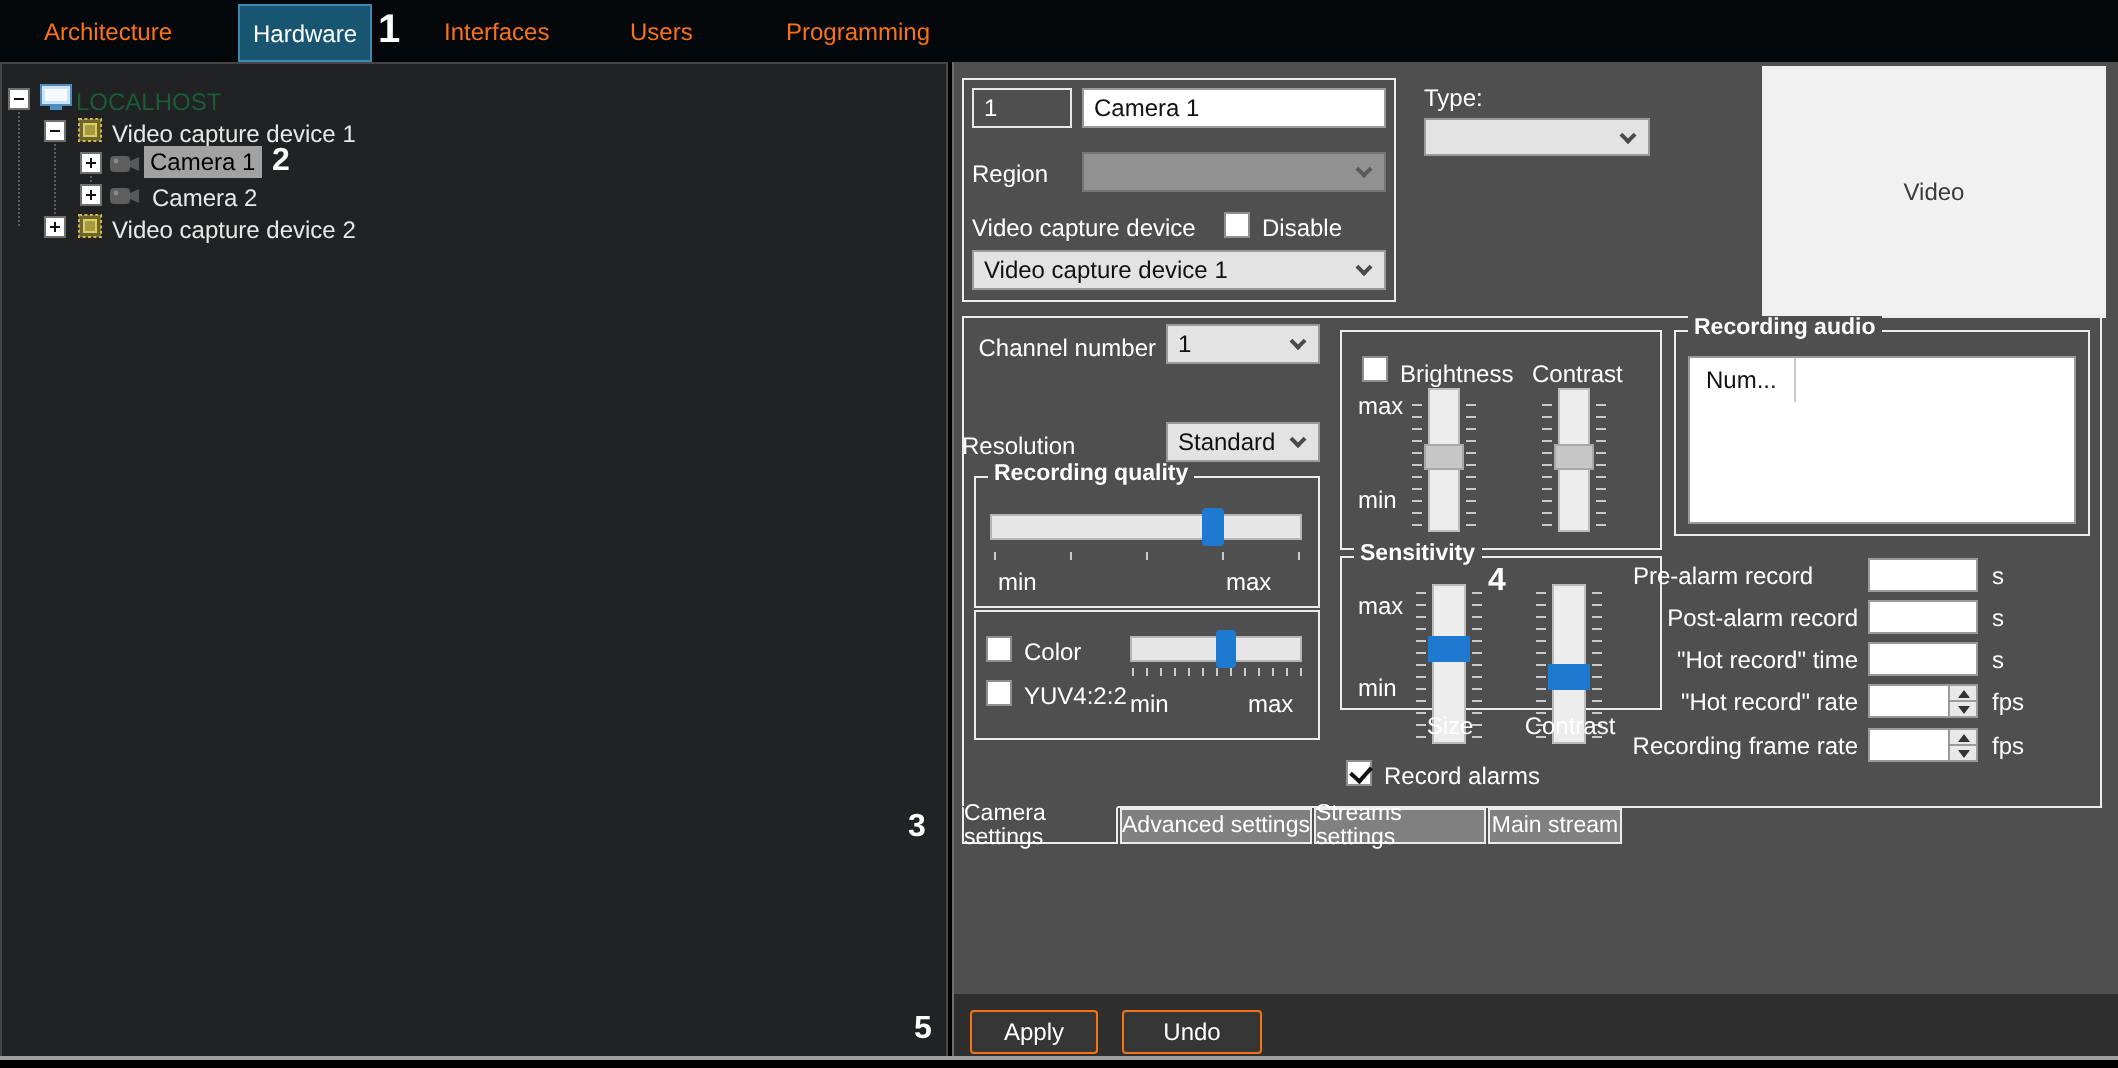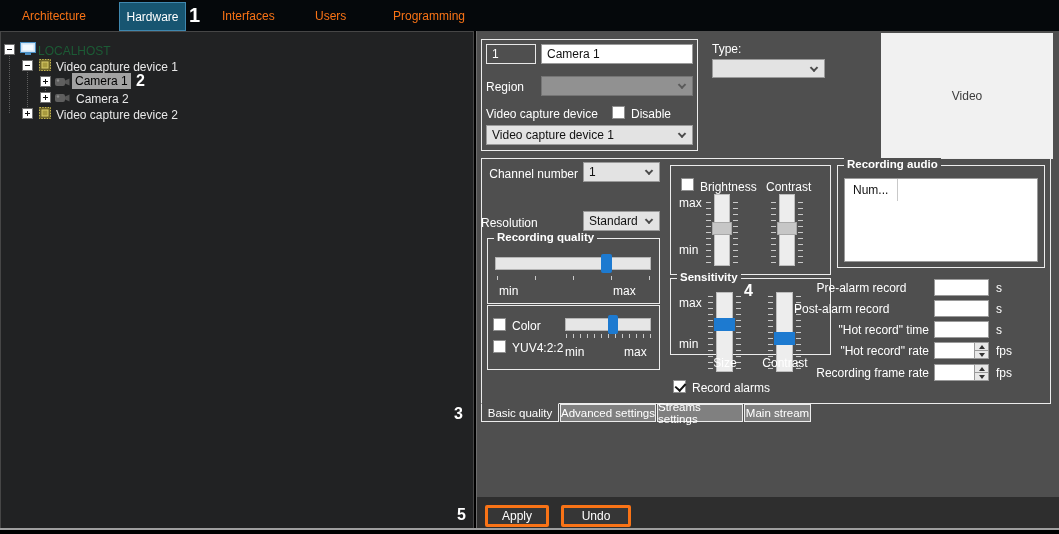--- a/index.html
+++ b/index.html
@@ -80,21 +80,21 @@
   
   .tab { position:absolute; top:404px; height:18px; font-size:11.5px; color:#fff; border:1px solid #ececec;
     display:flex; align-items:center; justify-content:center; cursor:pointer; background:#808080; }
   .tab.active { background:#4f4f4f; border-top-color:#4f4f4f; top:403px; height:19px; }
 
   
   .video-box { position:absolute; left:881px; top:33px; width:172px; height:126px; background:#f1f1f1;
     display:flex; align-items:center; justify-content:center; color:#3c3c3c; font-size:12px; }
 
   
-  .btn { position:absolute; height:22px; background:#363636; border:3px solid #f97316; border-radius:2px;
+  .btn { position:absolute; height:22px; background:#363636; border:1px solid #f97316; border-radius:2px;
     color:#fff; font-size:12px; display:flex; align-items:center; justify-content:center; cursor:pointer; }
   .btn.mnemonic::first-letter { text-decoration:underline; }
 </style>
 </head>
 <body>
 
 <div id="app">
 
   <div class="nav">
     <div class="nav-item" style="left:22px">Architecture</div>
@@ -252,21 +252,21 @@
     <div class="audio-head">
       <div class="hc" style="width:53px">Num...</div>
       <div class="hc" style="flex:1;border-right:none"></div>
     </div>
   </div>
 
   <div class="lbl" style="left:794px;top:281px;width:135px;text-align:center">Pre-alarm record</div>
   <div class="inp" style="left:934px;top:279px;width:55px;height:17px"></div>
   <div class="lbl" style="left:996px;top:281px">s</div>
 
-  <div class="lbl" style="left:794px;top:302px;width:135px;">Post-alarm record</div>
+  <div class="lbl" style="left:794px;top:302px;width:135px;text-align:right">Post-alarm record</div>
   <div class="inp" style="left:934px;top:300px;width:55px;height:17px"></div>
   <div class="lbl" style="left:996px;top:302px">s</div>
 
   <div class="lbl" style="left:794px;top:323px;width:135px;text-align:right">"Hot record" time</div>
   <div class="inp" style="left:934px;top:321px;width:55px;height:17px"></div>
   <div class="lbl" style="left:996px;top:323px">s</div>
 
   <div class="lbl" style="left:794px;top:344px;width:135px;text-align:right">"Hot record" rate</div>
   <div class="inp" style="left:934px;top:342px;width:55px;height:17px">
     <div class="spin">
@@ -287,21 +287,21 @@
           <div class="tri-up"></div>
         </div>
       <div class="sb">
           <div class="tri-dn"></div>
         </div>
     </div>
   </div>
   <div class="lbl" style="left:996px;top:366px">fps</div>
 
   <div class="annot" style="left:454px;top:405px">3</div>
-  <div class="tab active" style="left:481px;width:78px">Basic quality</div>
+  <div class="tab active" style="left:481px;width:78px">Camera settings</div>
   <div class="tab" style="left:560px;width:96px">Advanced settings</div>
   <div class="tab" style="left:657px;width:86px">Streams settings</div>
   <div class="tab" style="left:744px;width:67px">Main stream</div>
 
   <div class="footer"></div>
   <div class="annot" style="left:457px;top:506px">5</div>
   <div class="btn" style="left:485px;top:505px;width:64px">Apply</div>
   <div class="btn mnemonic" style="left:561px;top:505px;width:70px">Undo</div>
 
   <div class="bottom-line"></div>

